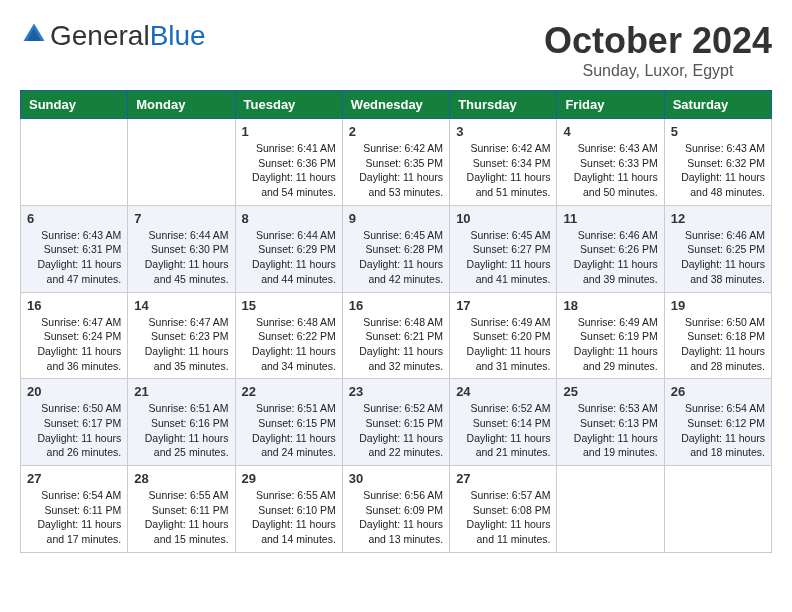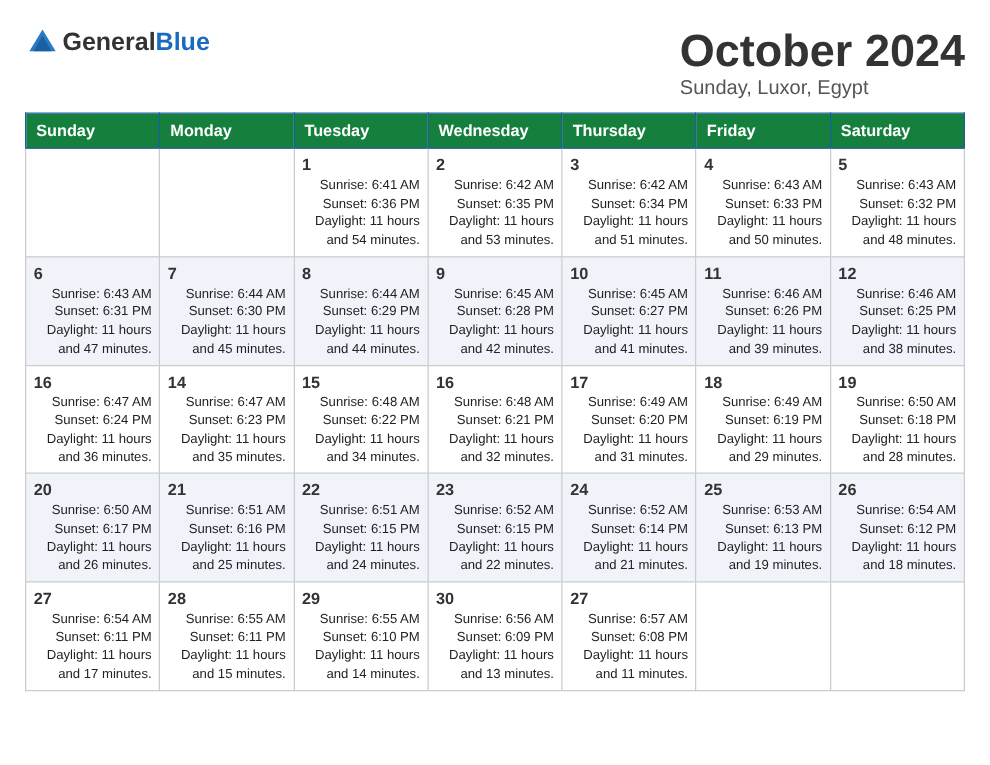--- a/index.html
+++ b/index.html
@@ -11,33 +11,32 @@
       padding: 20px;
     }
     .header {
       display: flex;
       justify-content: space-between;
       align-items: flex-start;
       margin-bottom: 10px;
     }
     .logo {
       display: flex;
-      align-items: center;
-      font-size: 20px;
-      font-weight: bold;
+      font-size: 28px;
+      font-weight: normal;
     }
     .logo-general { color: #333; }
     .logo-blue { color: #1a6bbf; }
     .logo-icon {
       width: 28px;
       height: 28px;
       margin-right: 2px;
     }
     .title-block {
-      text-align: left;
+      text-align: center;
     }
     .month-title {
       font-size: 36px;
       font-weight: bold;
       color: #333;
     }
     .location {
       font-size: 16px;
       color: #555;
     }

